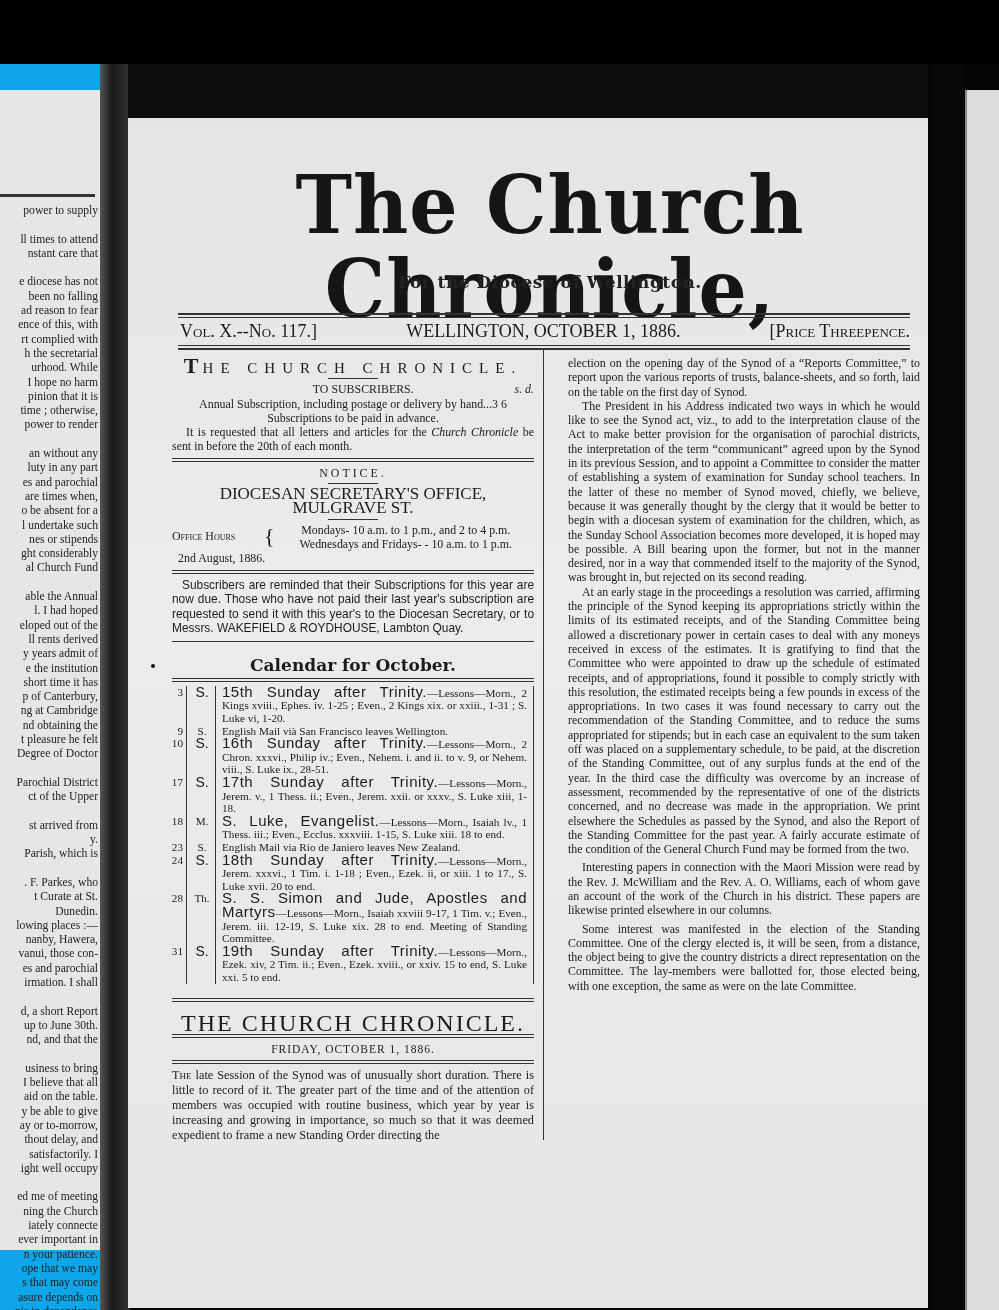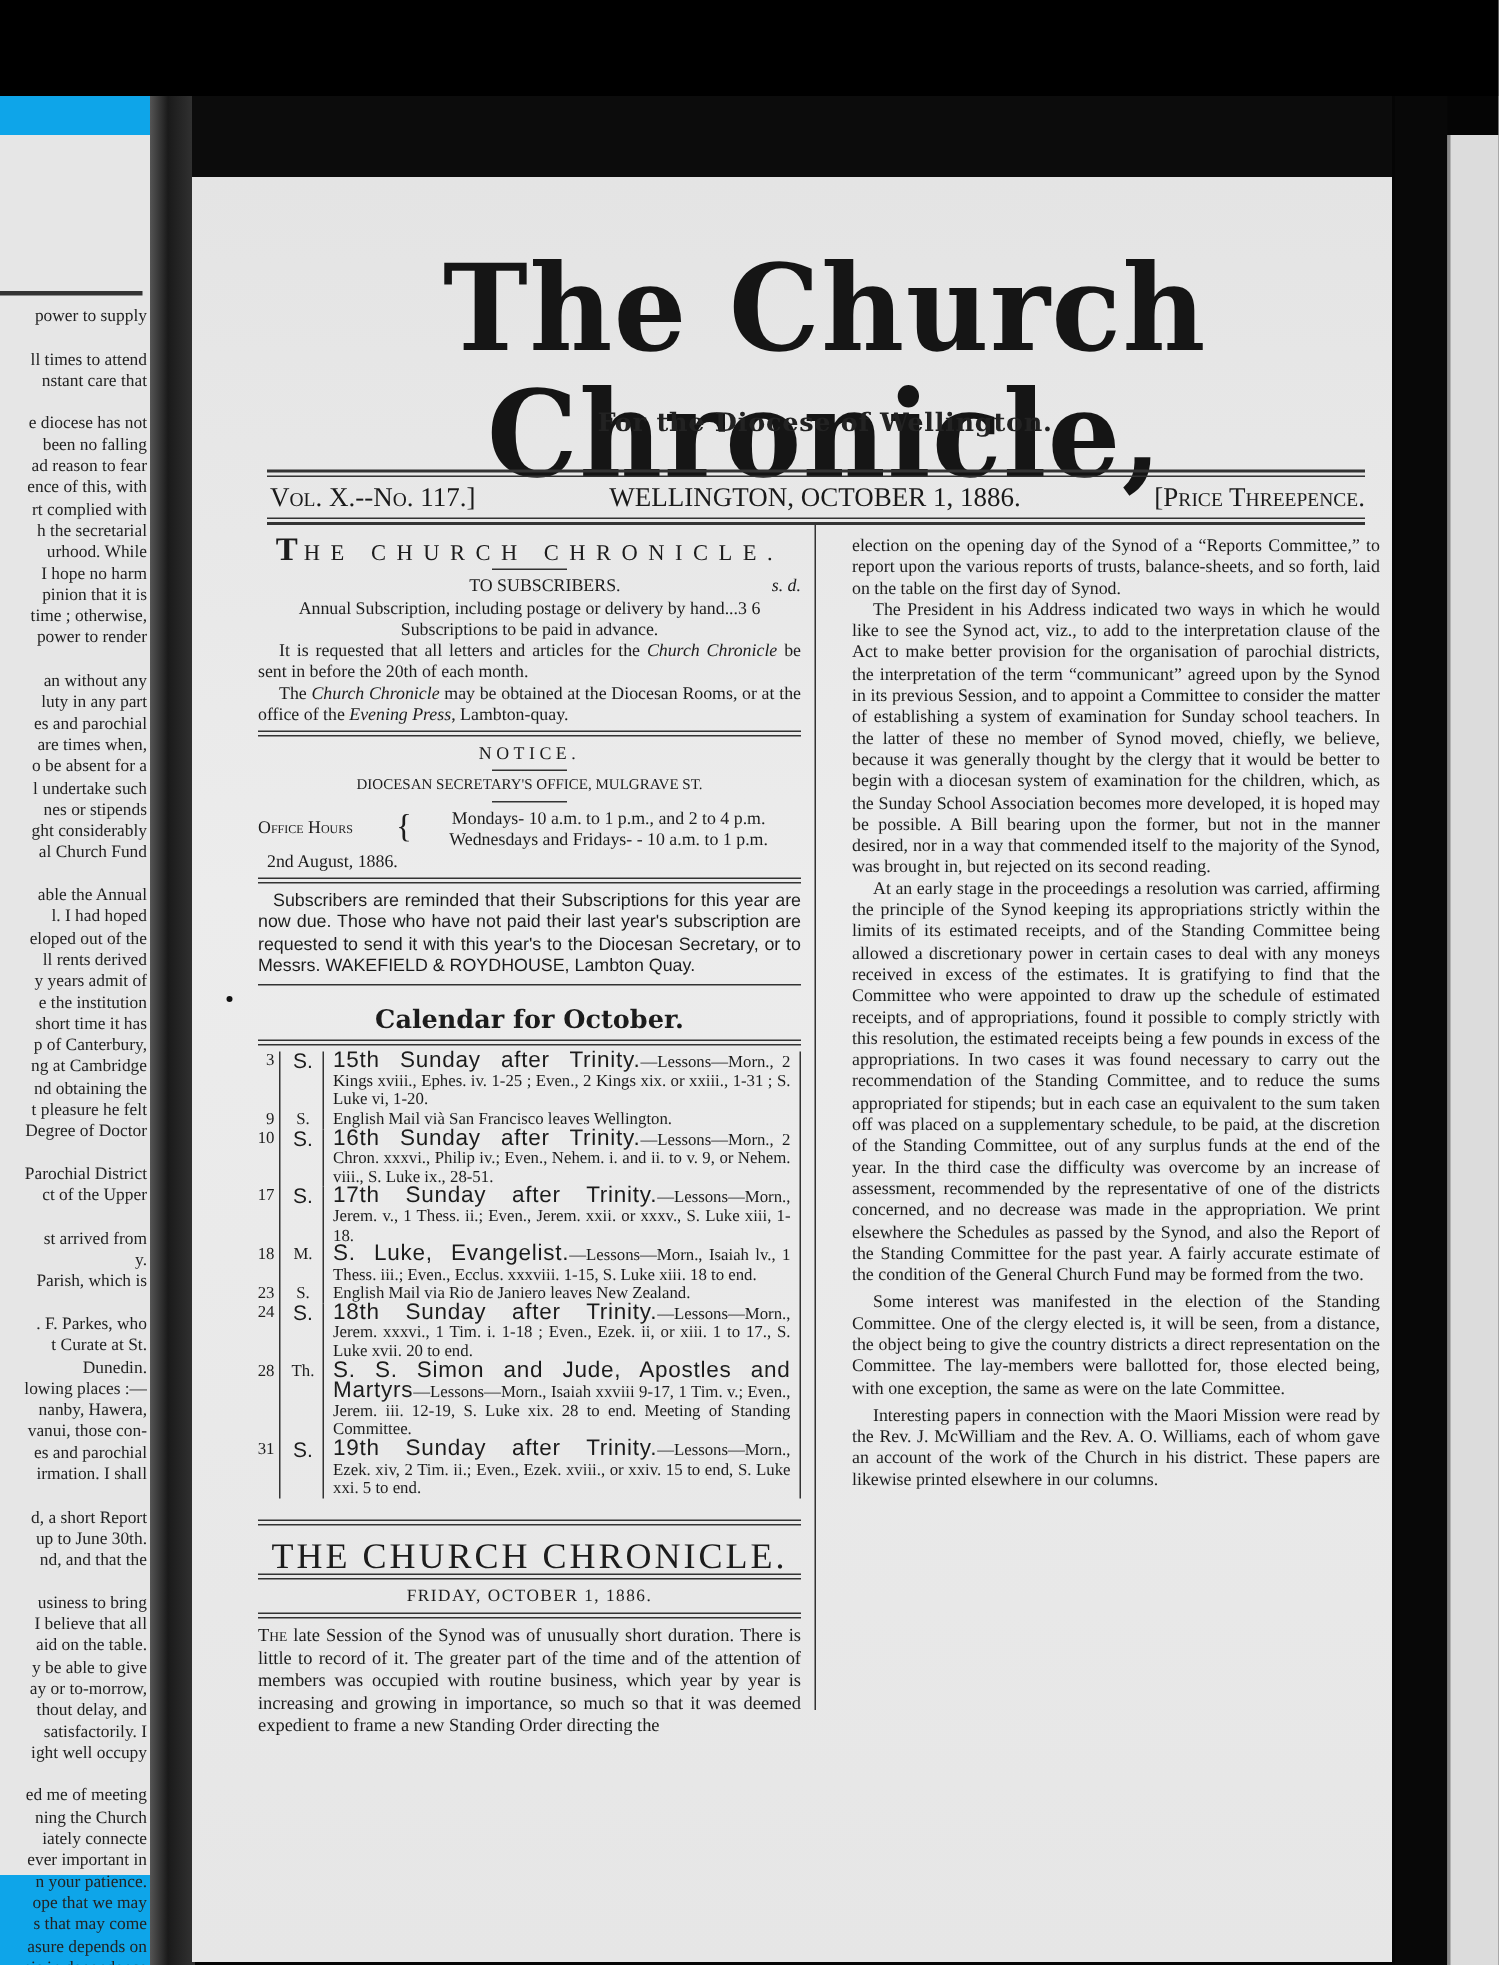--- a/index.html
+++ b/index.html
@@ -173,27 +173,26 @@
   <div class="flex-line" style="margin-top:2px">
     <span style="flex:1;text-align:center;padding-left:40px">TO SUBSCRIBERS.</span>
     <span class="italic">s.  d.</span>
   </div>
   <div class="flex-line">
     <span>Annual Subscription, including postage or delivery by hand...</span>
     <span>3  6</span>
   </div>
   <div class="center">Subscriptions to be paid in advance.</div>
   <div class="justify indent"><span>It is requested that all letters and articles for the </span><span class="italic">Church Chronicle</span><span> be sent in before the 20th of each month.</span></div>
-  <div class="justify indent"><span>The </span><span class="italic">Church Chronicle</span><span> may be obtained at the Diocesan Rooms, or at the office of the </span><span class="italic">Evening Press</span><span>, Lambton-quay.</span></div>
 
   <div class="double-rule"></div>
 
   <div class="center" style="letter-spacing:3px">NOTICE.</div>
   <div class="short-rule"></div>
-  <div class="center" style="font-size:10px">DIOCESAN SECRETARY'S OFFICE, MULGRAVE ST.</div>
+  <div class="center" style="font-size:17px">DIOCESAN SECRETARY'S OFFICE, MULGRAVE ST.</div>
   <div class="short-rule"></div>
   <div style="display:flex;margin-top:2px">
     <span style="font-variant:small-caps;width:92px;padding-top:6px">Office Hours</span>
     <span style="font-size:22px;line-height:26px;margin-right:3px">{</span>
     <div style="flex:1">
       <div class="flex-line">
           <span>Mondays</span>
           <span>-  10 a.m. to 1 p.m., and 2 to 4 p.m.</span>
         </div>
       <div class="flex-line">
@@ -263,15 +262,15 @@
   <div class="double-rule"></div>
   <div class="dateline">FRIDAY, OCTOBER 1, 1886.</div>
   <div class="double-rule"></div>
   <div class="justify lead" style="font-size:12.3px;line-height:15px"><span class="sc">The</span><span> late Session of the Synod was of unusually short duration. There is little to record of it. The greater part of the time and of the attention of members was occupied with routine business, which year by year is increasing and growing in importance, so much so that it was deemed expedient to frame a new Standing Order directing the</span></div>
 </div>
 
 <div class="col col-right right" id="rightcol">
     <p class="first">election on the opening day of the Synod of a “Reports Committee,” to report upon the various reports of trusts, balance-sheets, and so forth, laid on the table on the first day of Synod.</p>
     <p>The President in his Address indicated two ways in which he would like to see the Synod act, viz., to add to the interpretation clause of the Act to make better provision for the organisation of parochial districts, the interpretation of the term “communicant” agreed upon by the Synod in its previous Session, and to appoint a Committee to consider the matter of establishing a system of examination for Sunday school teachers. In the latter of these no member of Synod moved, chiefly, we believe, because it was generally thought by the clergy that it would be better to begin with a diocesan system of examination for the children, which, as the Sunday School Association becomes more developed, it is hoped may be possible. A Bill bearing upon the former, but not in the manner desired, nor in a way that commended itself to the majority of the Synod, was brought in, but rejected on its second reading.</p>
     <p>At an early stage in the proceedings a resolution was carried, affirming the principle of the Synod keeping its appropriations strictly within the limits of its estimated receipts, and of the Standing Committee being allowed a discretionary power in certain cases to deal with any moneys received in excess of the estimates. It is gratifying to find that the Committee who were appointed to draw up the schedule of estimated receipts, and of appropriations, found it possible to comply strictly with this resolution, the estimated receipts being a few pounds in excess of the appropriations. In two cases it was found necessary to carry out the recommendation of the Standing Committee, and to reduce the sums appropriated for stipends; but in each case an equivalent to the sum taken off was placed on a supplementary schedule, to be paid, at the discretion of the Standing Committee, out of any surplus funds at the end of the year. In the third case the difficulty was overcome by an increase of assessment, recommended by the representative of one of the districts concerned, and no decrease was made in the appropriation. We print elsewhere the Schedules as passed by the Synod, and also the Report of the Standing Committee for the past year. A fairly accurate estimate of the condition of the General Church Fund may be formed from the two.</p>
+    <p style="margin-top: 4px;">Interesting papers in connection with the Maori Mission were read by the Rev. J. McWilliam and the Rev. A. O. Williams, each of whom gave an account of the work of the Church in his district. These papers are likewise printed elsewhere in our columns.</p>
     <p style="margin-top: 4px;">Some interest was manifested in the election of the Standing Committee. One of the clergy elected is, it will be seen, from a distance, the object being to give the country districts a direct representation on the Committee. The lay-members were ballotted for, those elected being, with one exception, the same as were on the late Committee.</p>
-    <p style="margin-top: 4px;">Interesting papers in connection with the Maori Mission were read by the Rev. J. McWilliam and the Rev. A. O. Williams, each of whom gave an account of the work of the Church in his district. These papers are likewise printed elsewhere in our columns.</p>
   </div>
 
 </body></html>

